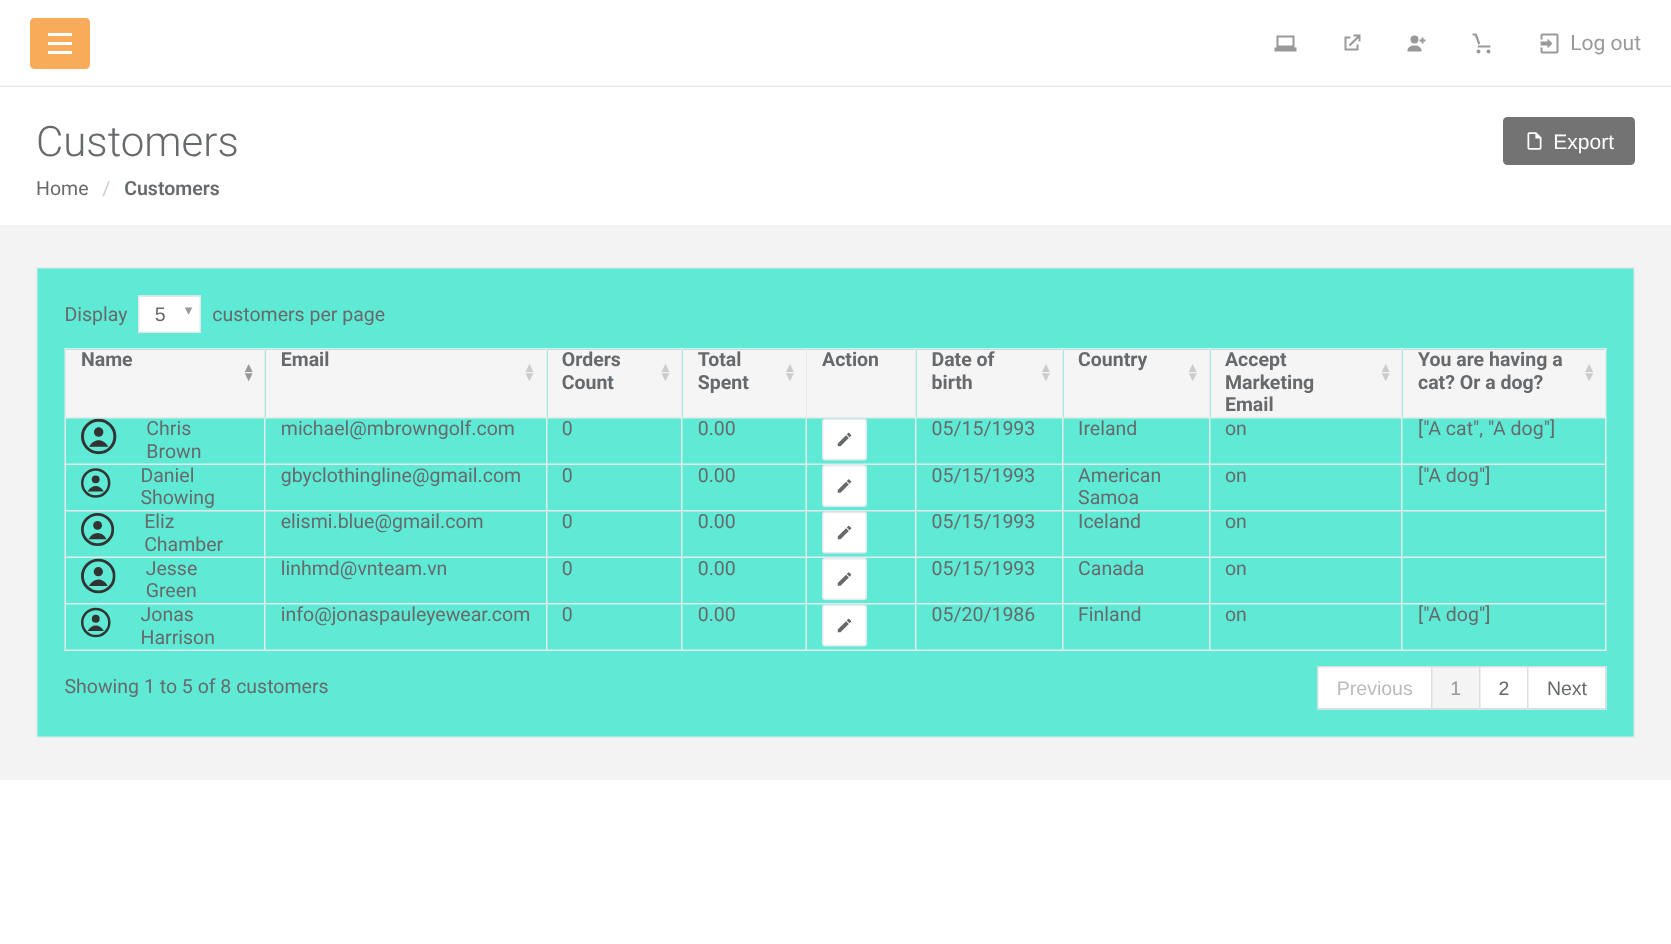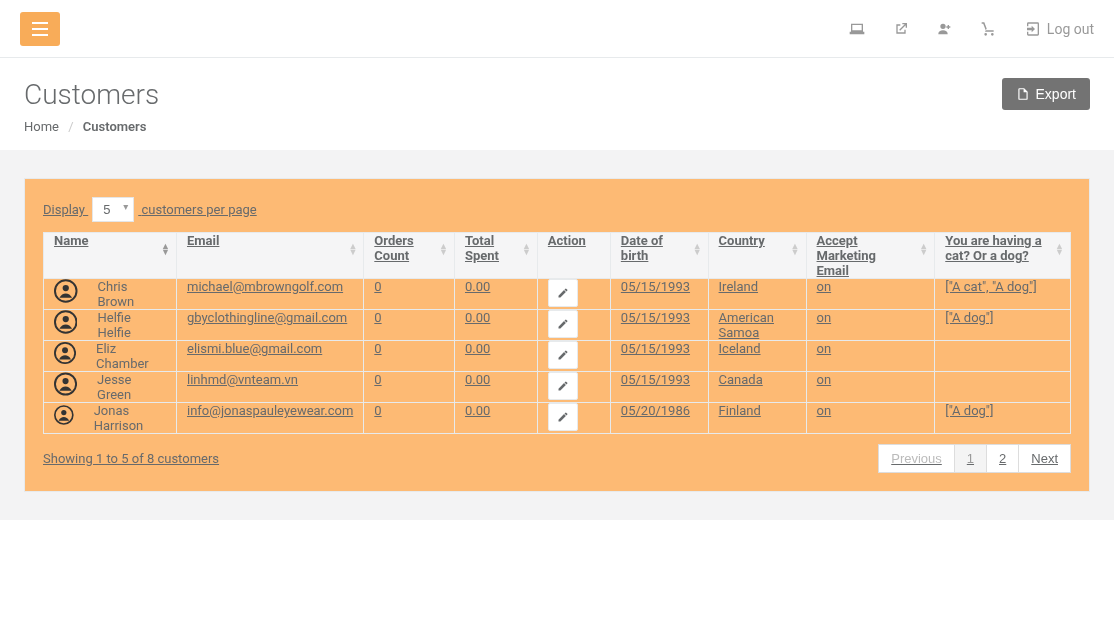--- a/index.html
+++ b/index.html
@@ -14,21 +14,21 @@
   .page-header { padding: 20px 24px 16px; background:#fff; }
   .page-title { font-size: 28px; font-weight: 300; color: #676a6c; margin-bottom: 8px; }
   .breadcrumb { font-size: 13px; color: #676a6c; }
   .breadcrumb a { color: #676a6c; text-decoration: none; }
   .breadcrumb .sep { margin: 0 6px; color: #ccc; }
   .breadcrumb .current { font-weight: 600; }
   .header-row { display: flex; align-items: flex-start; justify-content: space-between; }
   .export-btn { background: #737373; color: #fff; border: none; border-radius: 3px; padding: 8px 14px; font-size: 14px; cursor: pointer; display: flex; align-items: center; gap: 6px; }
   .export-btn svg { fill: #fff; width: 14px; height: 14px; }
   .content-area { background: #f3f3f4; padding: 28px 24px; }
-  .panel { background: #fdba74; border: 1px solid #e7eaec; padding: 18px; text-decoration: underline; }
+  .panel { background: #5eead4; border: 1px solid #e7eaec; padding: 18px; }
   .table-controls { display: flex; justify-content: space-between; align-items: center; margin-bottom: 10px; font-size: 13px; color:#676a6c; }
   .display-sel { border: 1px solid #e5e6e7; padding: 4px 22px 4px 10px; font-size: 13px; color:#676a6c; background:#fff; appearance: none; position:relative; }
   .select-wrap { position:relative; display:inline-block; margin: 0 4px;}
   .select-wrap::after { content:"▾"; position:absolute; right:6px; top:4px; font-size:10px; color:#999; pointer-events:none;}
   .search-input { border: 1px solid #e5e6e7; padding: 5px 8px; font-size: 13px; width: 180px; margin-left:6px;}
   table { width: 100%; border-collapse: collapse; }
   th, td { border: 1px solid #e7eaec; padding: 0 10px; text-align: left; vertical-align: top; font-size: 13px; color:#676a6c;}
   th { background: #f5f5f6; font-weight: 700; position: relative; padding-right:24px;}
   th.sortable .sort-icons { position:absolute; right:6px; top:10px; display:flex; flex-direction:column; line-height:6px; color:#ccc; font-size:9px;}
   th.name-col .sort-icons { color:#999;}
@@ -155,21 +155,21 @@
             <td>on</td>
             <td>["A cat", "A dog"]</td>
           </tr>
           <tr>
             <td><span class="avatar">
                 <svg class="avatar-svg" viewBox="0 0 24 24">
                   <circle cx="12" cy="12" r="11" fill="none" stroke="#333" stroke-width="2"></circle>
                   <circle cx="12" cy="9" r="3.2" fill="#333"></circle>
                   <path d="M5.5 19c1.5-3 4-4.5 6.5-4.5s5 1.5 6.5 4.5" fill="#333"></path>
                 </svg>
-                <span>Helfie Helfie</span>
+                <span>Daniel Showing</span>
               </span></td>
             <td>gbyclothingline@gmail.com</td>
             <td>0</td>
             <td>0.00</td>
             <td>
               <button class="action-btn">
                 <svg viewBox="0 0 24 24">
                   <path d="M3 17.25V21h3.75L17.8 9.94l-3.75-3.75L3 17.25zM20.7 7.04a1 1 0 000-1.41l-2.34-2.34a1 1 0 00-1.41 0L15 5.24l3.75 3.75 1.95-1.95z"></path>
                 </svg>
               </button>

